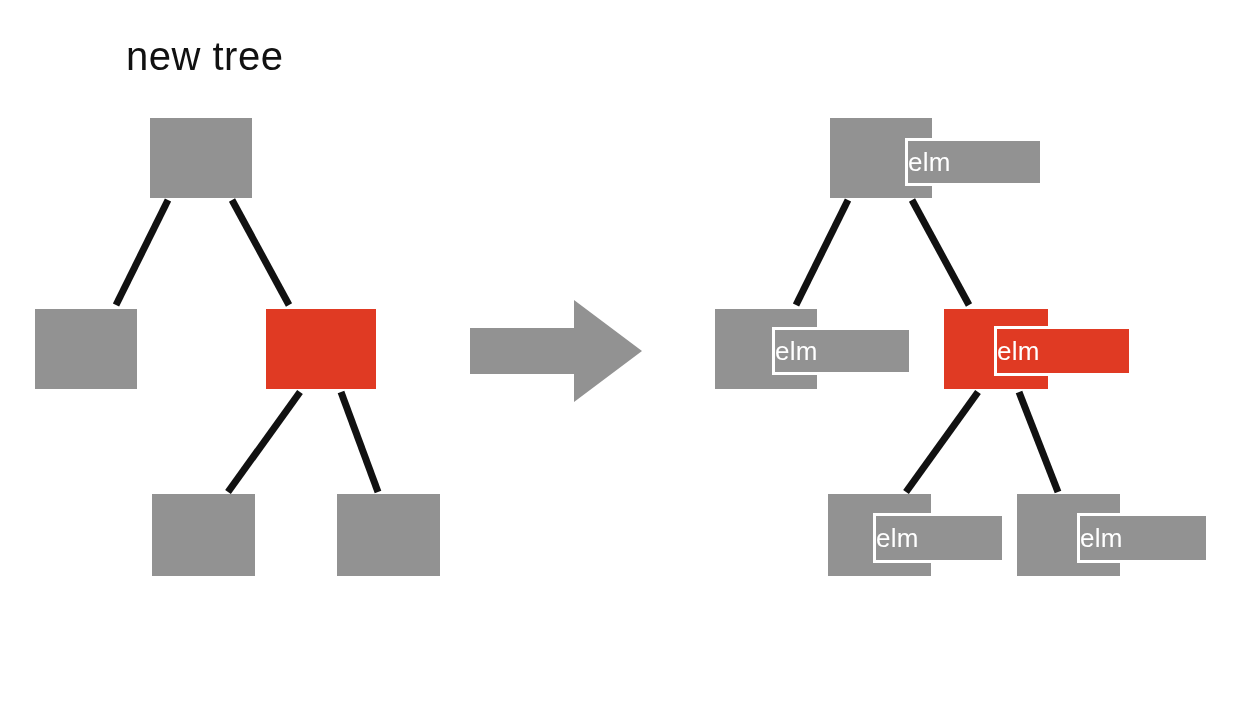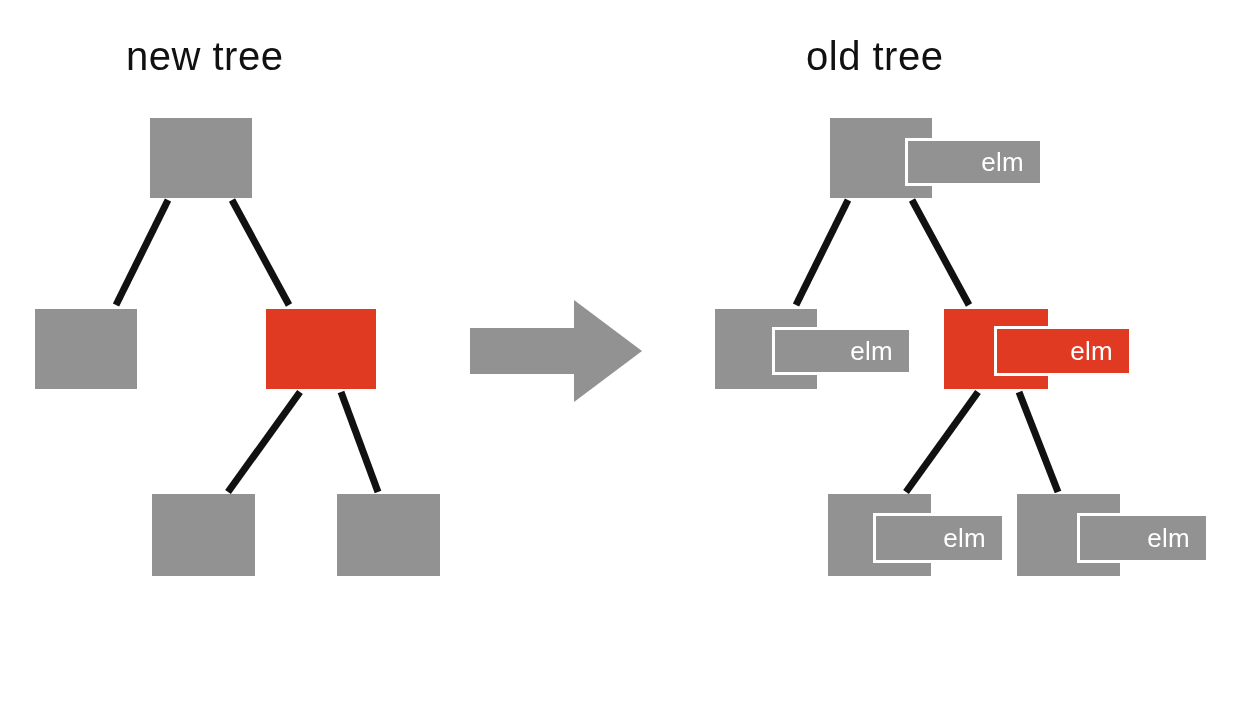--- a/index.html
+++ b/index.html
@@ -35,21 +35,20 @@
   }
   .node.gray { background: #929292; }
   .node.red  { background: #e03a23; }
 
   .elm-box {
     position: absolute;
     box-sizing: border-box;
     border: 3px solid #ffffff;
     display: flex;
     align-items: center;
-    justify-content: flex-end;
     padding-right: 16px;
   }
   .elm-box.gray { background: #929292; }
   .elm-box.red  { background: #e03a23; }
   .elm-label {
     color: #ffffff;
     font-size: 26px;
     line-height: 1;
     font-weight: 400;
     letter-spacing: 0.3px;
@@ -81,21 +80,20 @@
     letter-spacing: 1px;
     white-space: nowrap;
   }
 </style>
 </head>
 <body>
 
 <div id="canvas">
 
   <div class="title" id="title-new">new tree</div>
-  <div class="title" id="title-old">old tree</div>
 
   <svg class="edges" id="edges-layer" viewBox="0 0 1238 704">
       <line x1="168" y1="200" x2="116" y2="305" stroke="#111111" stroke-width="7" stroke-linecap="butt"></line>
       <line x1="232" y1="200" x2="289" y2="305" stroke="#111111" stroke-width="7" stroke-linecap="butt"></line>
       <line x1="300" y1="392" x2="228" y2="492" stroke="#111111" stroke-width="7" stroke-linecap="butt"></line>
       <line x1="341" y1="392" x2="378" y2="492" stroke="#111111" stroke-width="7" stroke-linecap="butt"></line>
       <line x1="848" y1="200" x2="796" y2="305" stroke="#111111" stroke-width="7" stroke-linecap="butt"></line>
       <line x1="912" y1="200" x2="969" y2="305" stroke="#111111" stroke-width="7" stroke-linecap="butt"></line>
       <line x1="978" y1="392" x2="906" y2="492" stroke="#111111" stroke-width="7" stroke-linecap="butt"></line>
       <line x1="1019" y1="392" x2="1058" y2="492" stroke="#111111" stroke-width="7" stroke-linecap="butt"></line>

